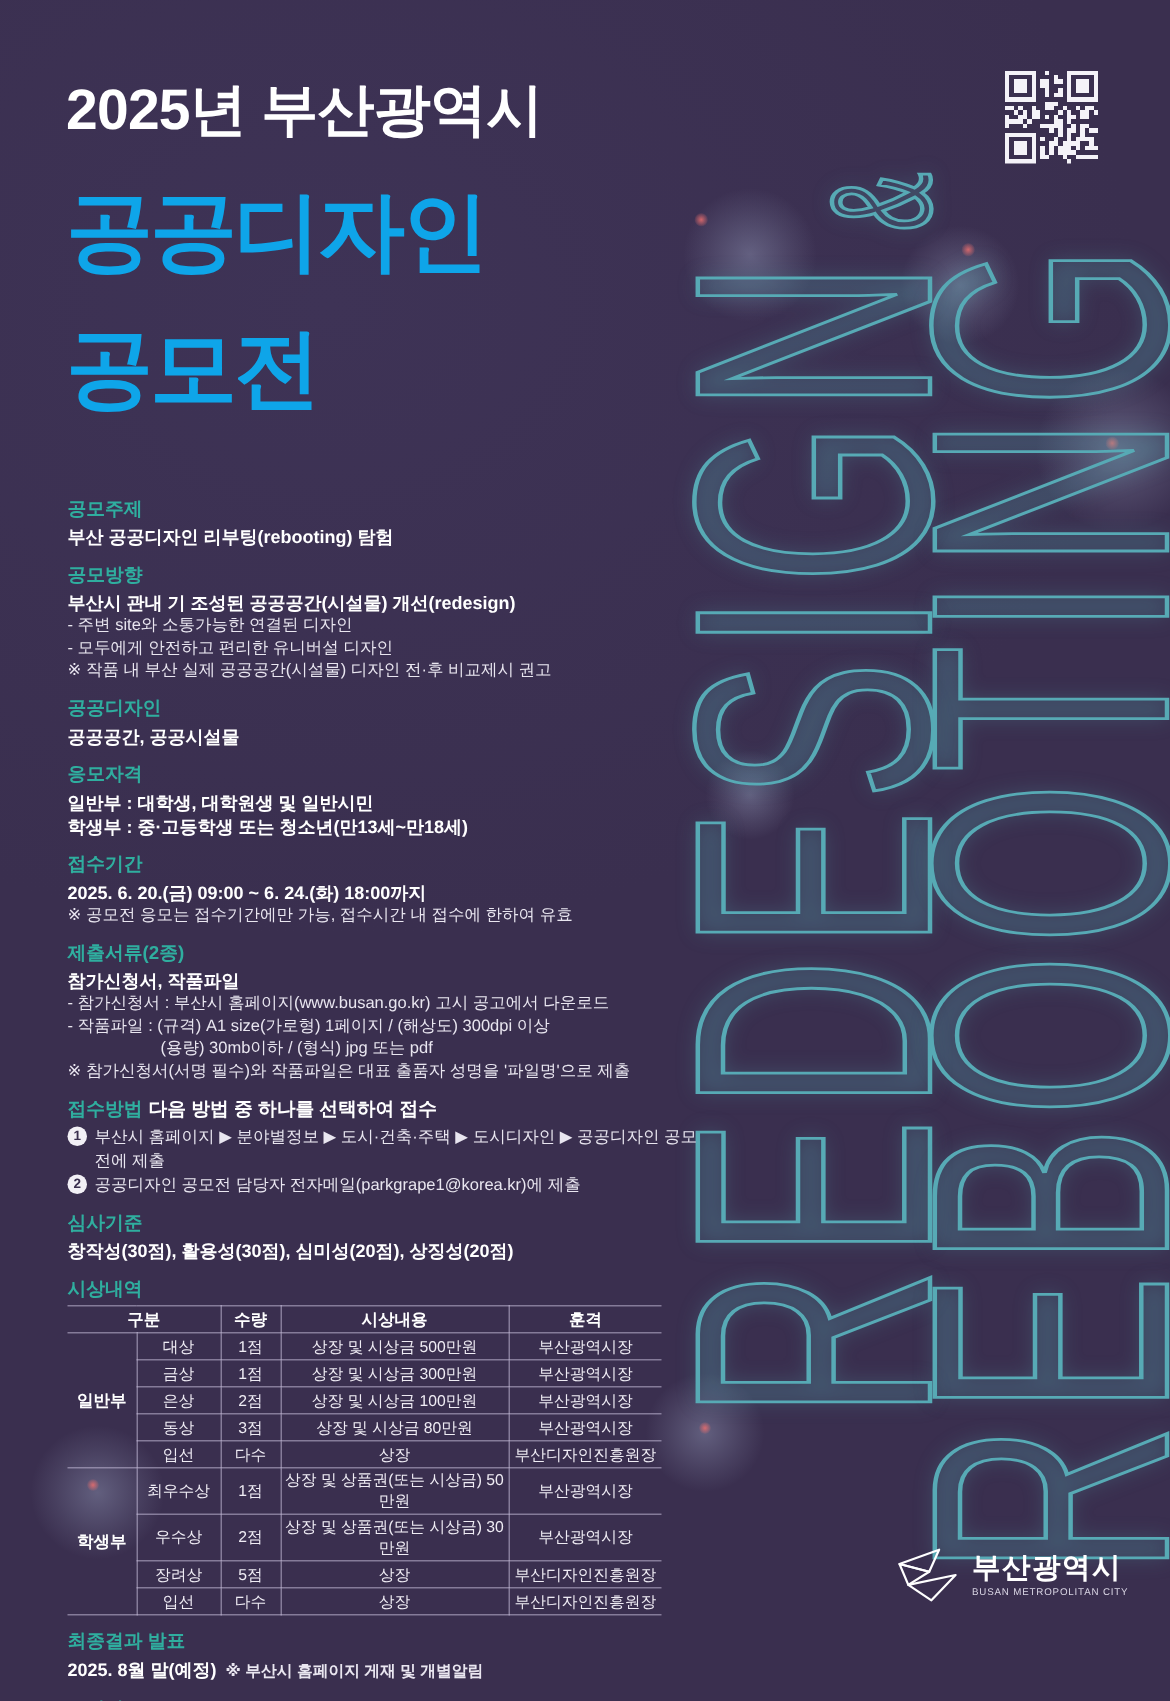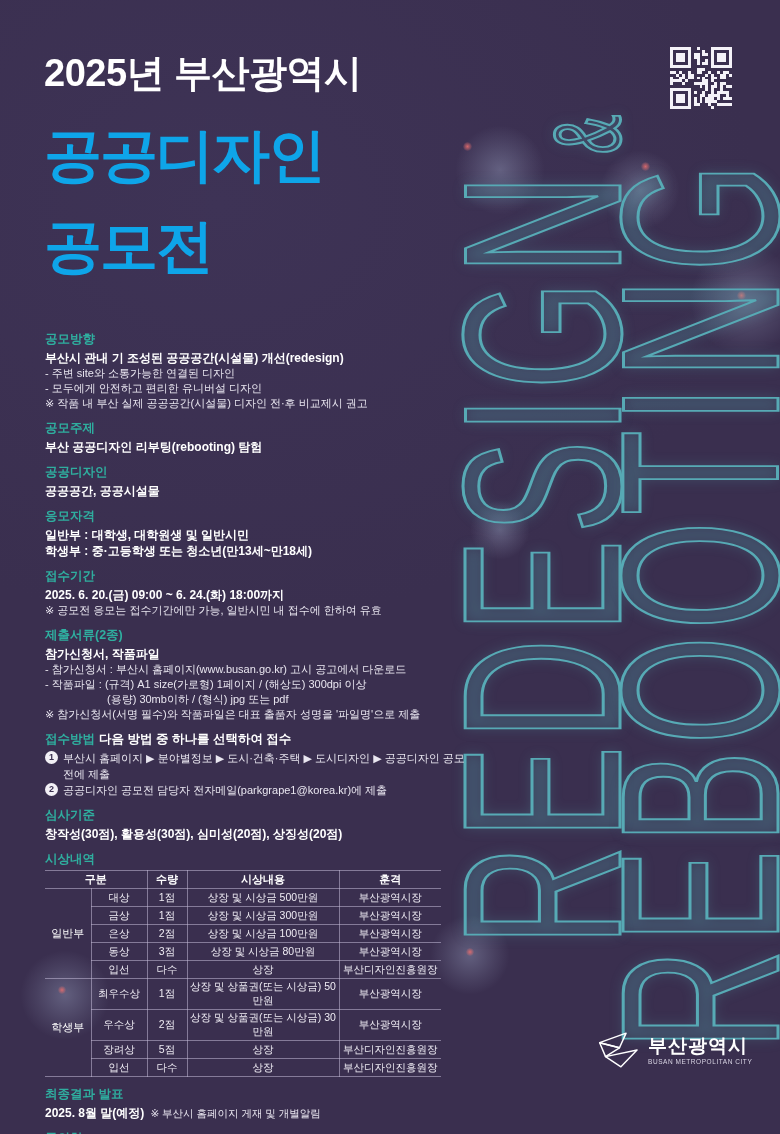--- a/index.html
+++ b/index.html
@@ -51,25 +51,25 @@
   }
 
   
   table.awards { border-collapse:collapse; width:396px; margin-top:2px; table-layout:fixed; }
   .awards th, .awards td {
     border:1px solid rgba(195,185,215,0.55);
     font-size:10.5px; text-align:center; vertical-align:middle;
     height:18px; padding:1px 2px; color:#efecf4;
   }
   .awards th { font-weight:bold; font-size:11px; color:#ffffff; }
-  .awards td.group { font-weight:normal; font-size:11px; color:#ffffff; }
+  .awards td.group { font-weight:bold; font-size:11px; color:#ffffff; }
   .awards th:first-child, .awards td:first-child { border-left:none; }
   .awards th:last-child, .awards td:last-child { border-right:none; }
 
-  .announce-note { font-size:10.5px; color:#e9e6f0; margin-left:6px; font-weight:normal; }
+  .announce-note { font-size:10.5px; color:#e9e6f0; margin-left:6px; font-weight:bold; }
 
   
   .busan-logo { position:absolute; left:596px; top:1030px; display:flex; align-items:center; }
   .busan-logo svg { width:44px; height:40px; margin-right:8px; }
   .logo-ko { font-size:19px; font-weight:bold; letter-spacing:1px; color:#ffffff; line-height:20px; }
   .logo-en { font-size:6.5px; letter-spacing:0.55px; color:#d9d5e4; margin-top:2px; }
 </style>
 </head>
 <body>
 
@@ -224,47 +224,47 @@
   <div class="subtitle">2025년 부산광역시</div>
   <div class="big-title">
     <div>공공디자인</div>
     <div>공모전</div>
   </div>
 </div>
 
 <div class="sections">
 
   <section class="section">
+    <h3 class="sec-h">공모주제</h3>
+    <p class="line bold">부산 공공디자인 리부팅(rebooting) 탐험</p>
+  </section>
+
+  <section class="section">
     <h3 class="sec-h">공모방향</h3>
     <p class="line bold">부산시 관내 기 조성된 공공공간(시설물) 개선(redesign)</p>
     <p class="line">- 주변 site와 소통가능한 연결된 디자인</p>
     <p class="line">- 모두에게 안전하고 편리한 유니버설 디자인</p>
     <p class="line">※ 작품 내 부산 실제 공공공간(시설물) 디자인 전·후 비교제시 권고</p>
   </section>
 
   <section class="section">
-    <h3 class="sec-h">공모주제</h3>
-    <p class="line bold">부산 공공디자인 리부팅(rebooting) 탐험</p>
-  </section>
-
-  <section class="section">
     <h3 class="sec-h">공공디자인</h3>
     <p class="line bold">공공공간, 공공시설물</p>
   </section>
 
   <section class="section">
     <h3 class="sec-h">응모자격</h3>
     <p class="line bold">일반부 : 대학생, 대학원생 및 일반시민</p>
     <p class="line bold">학생부 : 중·고등학생 또는 청소년(만13세~만18세)</p>
   </section>
 
   <section class="section">
     <h3 class="sec-h">접수기간</h3>
     <p class="line bold">2025. 6. 20.(금) 09:00 ~ 6. 24.(화) 18:00까지</p>
-    <p class="line">※ 공모전 응모는 접수기간에만 가능, 일반시민 내 접수에 한하여 유효</p>
+    <p class="line">※ 공모전 응모는 접수기간에만 가능, 접수시간 내 접수에 한하여 유효</p>
   </section>
 
   <section class="section">
     <h3 class="sec-h">제출서류(2종)</h3>
     <p class="line bold">참가신청서, 작품파일</p>
     <p class="line">- 참가신청서 : 부산시 홈페이지(www.busan.go.kr) 고시 공고에서 다운로드</p>
     <p class="line">- 작품파일 : (규격) A1  size(가로형) 1페이지 / (해상도) 300dpi 이상</p>
     <p class="line indent">(용량) 30mb이하 / (형식) jpg 또는 pdf</p>
     <p class="line">※ 참가신청서(서명 필수)와 작품파일은 대표 출품자 성명을 '파일명'으로 제출</p>
   </section>

